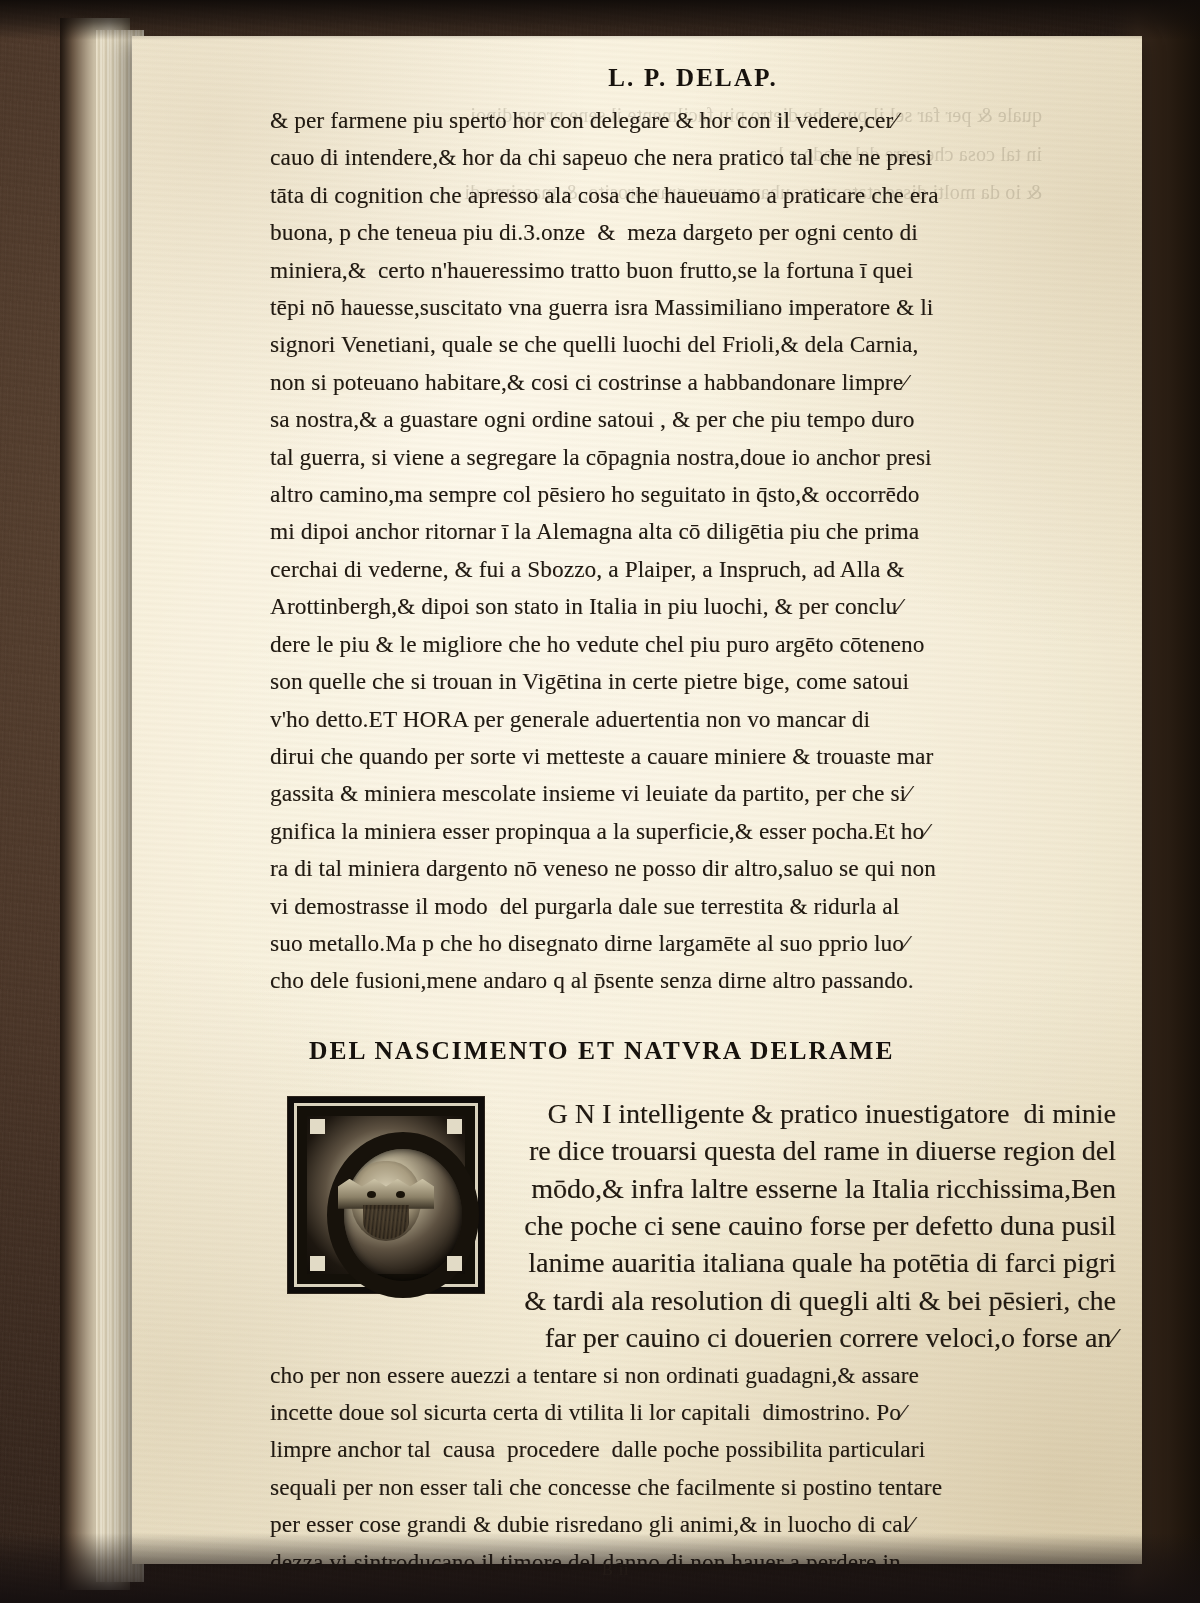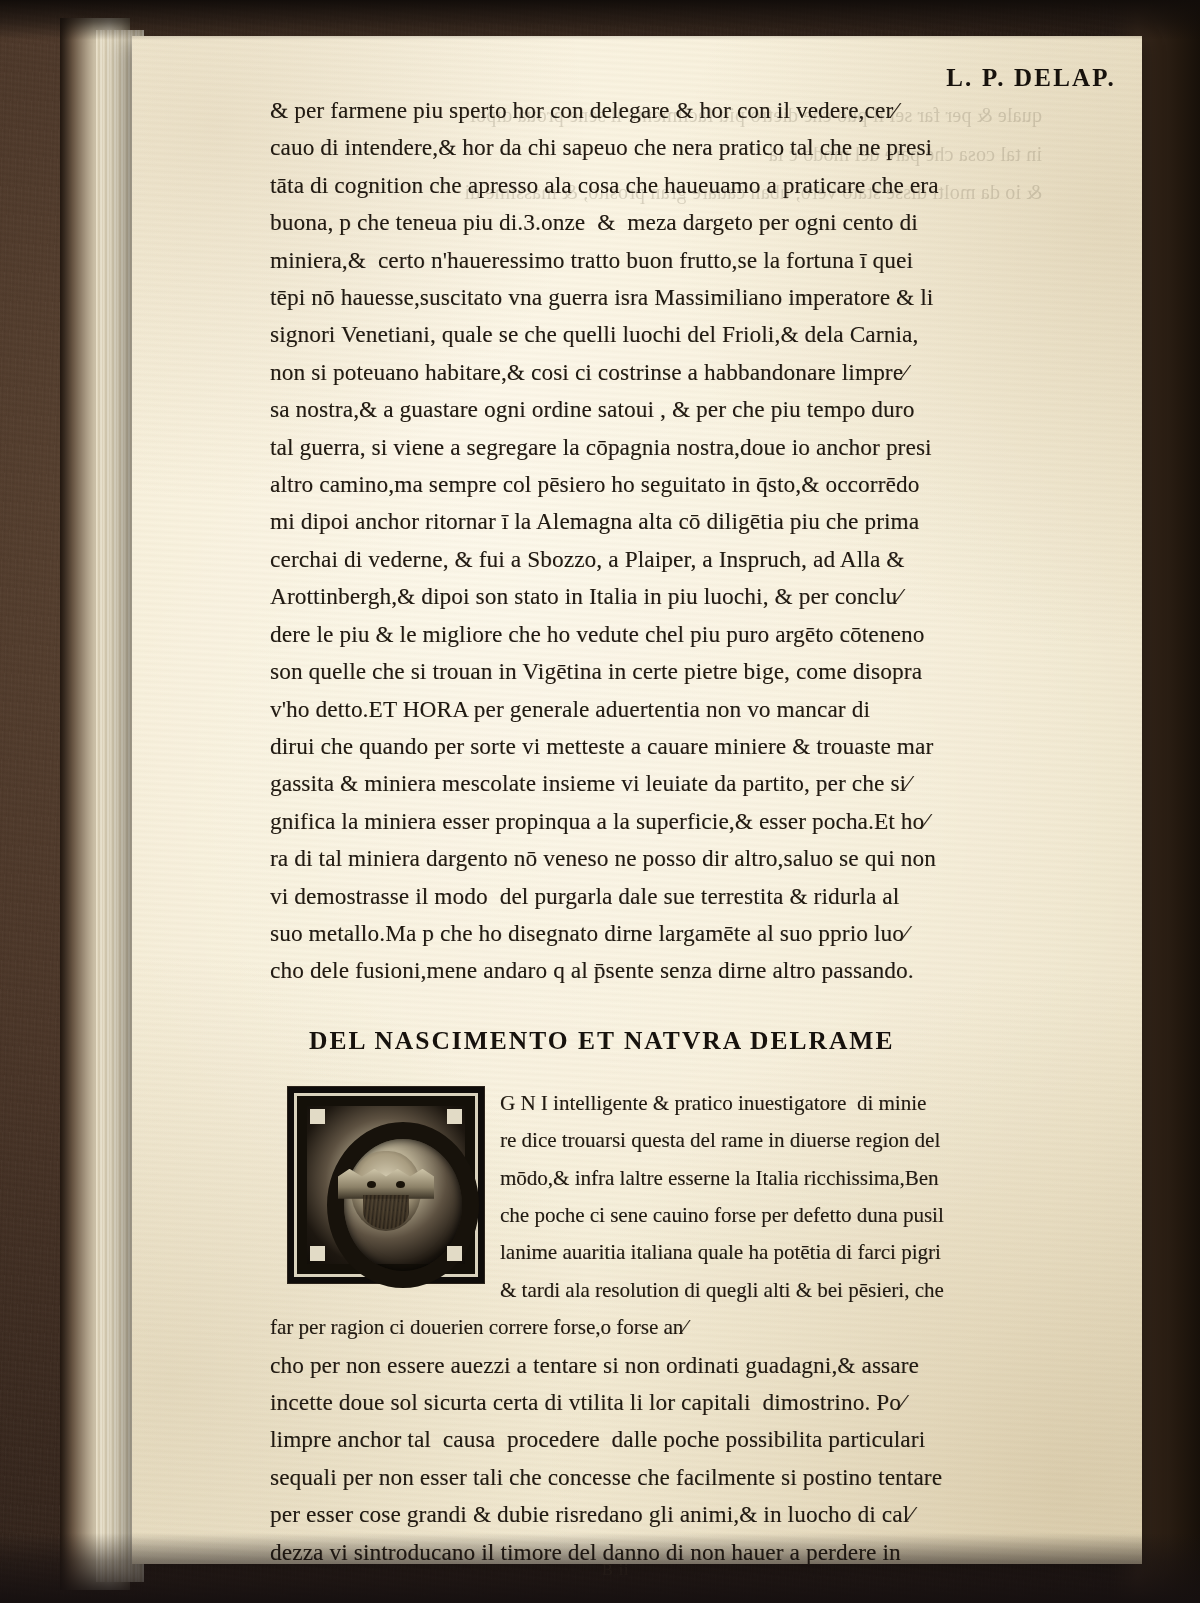--- a/index.html
+++ b/index.html
@@ -112,25 +112,26 @@
   }
 
   
   .textblock {
     position: absolute;
     left: 138px; top: 28px;
     width: 846px;
   }
 
   .running-head {
-    text-align: right;
+    text-align: center;
     font-size: 25px;
     letter-spacing: 2.2px;
     color: #17120d;
     font-weight: 700;
+    margin-bottom: 10px;
     font-family: "Liberation Serif", serif;
   }
 
   .body-line {
     font-size: 23.2px;
     line-height: 37.4px;
     color: #211a12;
     letter-spacing: 0.15px;
     white-space: pre;
     font-family: "Liberation Serif", serif;
@@ -230,25 +231,26 @@
     position: absolute;
     width: 15px; height: 15px;
     background: #e2dbc6;
   }
   .initial .corner-dot.tl { left: 13px; top: 13px; }
   .initial .corner-dot.tr { right: 13px; top: 13px; }
   .initial .corner-dot.bl { left: 13px; bottom: 13px; }
   .initial .corner-dot.br { right: 13px; bottom: 13px; }
 
   .wrapped-line {
-    font-size: 21px;
+    font-size: 28px;
     line-height: 37.4px;
     color: #211a12;
     white-space: pre;
     text-shadow: 0.4px 0.3px 0 rgba(40,30,18,0.35);
+    text-align: right;
   }
   .clearfix::after { content: ""; display: block; clear: both; }
 
   .sig-mark {
     position: absolute;
     left: 470px;
     top: 1525px;
     font-size: 16px;
     color: rgba(80,66,48,0.45);
     letter-spacing: 1px;
@@ -284,21 +286,21 @@
         <div class="body-line">tēpi nō hauesse,suscitato vna guerra isra Massimiliano imperatore &amp; li</div>
         <div class="body-line">signori Venetiani, quale se che quelli luochi del Frioli,&amp; dela Carnia,</div>
         <div class="body-line">non si poteuano habitare,&amp; cosi ci costrinse a habbandonare limpre⁄</div>
         <div class="body-line">sa nostra,&amp; a guastare ogni ordine satoui , &amp; per che piu tempo duro</div>
         <div class="body-line">tal guerra, si viene a segregare la cōpagnia nostra,doue io anchor presi</div>
         <div class="body-line">altro camino,ma sempre col pēsiero ho seguitato in q̄sto,&amp; occorrēdo</div>
         <div class="body-line">mi dipoi anchor ritornar ī la Alemagna alta cō diligētia piu che prima</div>
         <div class="body-line">cerchai di vederne, &amp; fui a Sbozzo, a Plaiper, a Inspruch, ad Alla &amp;</div>
         <div class="body-line">Arottinbergh,&amp; dipoi son stato in Italia in piu luochi, &amp; per conclu⁄</div>
         <div class="body-line">dere le piu &amp; le migliore che ho vedute chel piu puro argēto cōteneno</div>
-        <div class="body-line">son quelle che si trouan in Vigētina in certe pietre bige, come disopra</div>
+        <div class="body-line">son quelle che si trouan in Vigētina in certe pietre bige, come satoui</div>
         <div class="body-line">v'ho detto.ET HORA per generale aduertentia non vo mancar di</div>
         <div class="body-line">dirui che quando per sorte vi metteste a cauare miniere &amp; trouaste mar</div>
         <div class="body-line">gassita &amp; miniera mescolate insieme vi leuiate da partito, per che si⁄</div>
         <div class="body-line">gnifica la miniera esser propinqua a la superficie,&amp; esser pocha.Et ho⁄</div>
         <div class="body-line">ra di tal miniera dargento nō veneso ne posso dir altro,saluo se qui non</div>
         <div class="body-line">vi demostrasse il modo  del purgarla dale sue terrestita &amp; ridurla al</div>
         <div class="body-line">suo metallo.Ma p che ho disegnato dirne largamēte al suo pprio luo⁄</div>
         <div class="body-line">cho dele fusioni,mene andaro q al p̄sente senza dirne altro passando.</div>
       </div>
 
@@ -324,21 +326,21 @@
             <div class="corner-dot br"></div>
           </div>
         </div>
 
         <div class="wrapped-line">G N I intelligente &amp; pratico inuestigatore  di minie</div>
         <div class="wrapped-line">re dice trouarsi questa del rame in diuerse region del</div>
         <div class="wrapped-line">mōdo,&amp; infra laltre esserne la Italia ricchissima,Ben</div>
         <div class="wrapped-line">che poche ci sene cauino forse per defetto duna pusil</div>
         <div class="wrapped-line">lanime auaritia italiana quale ha potētia di farci pigri</div>
         <div class="wrapped-line">&amp; tardi ala resolution di quegli alti &amp; bei pēsieri, che</div>
-        <div class="wrapped-line">far per ragion ci douerien correre forse,o forse an⁄</div>
+        <div class="wrapped-line">far per cauino ci douerien correre veloci,o forse an⁄</div>
       </div>
 
       <div>
         <div class="body-line">cho per non essere auezzi a tentare si non ordinati guadagni,&amp; assare</div>
         <div class="body-line">incette doue sol sicurta certa di vtilita li lor capitali  dimostrino. Po⁄</div>
         <div class="body-line">limpre anchor tal  causa  procedere  dalle poche possibilita particulari</div>
         <div class="body-line">sequali per non esser tali che concesse che facilmente si postino tentare</div>
         <div class="body-line">per esser cose grandi &amp; dubie risredano gli animi,&amp; in luocho di cal⁄</div>
         <div class="body-line">dezza vi sintroducano il timore del danno di non hauer a perdere in</div>
 

